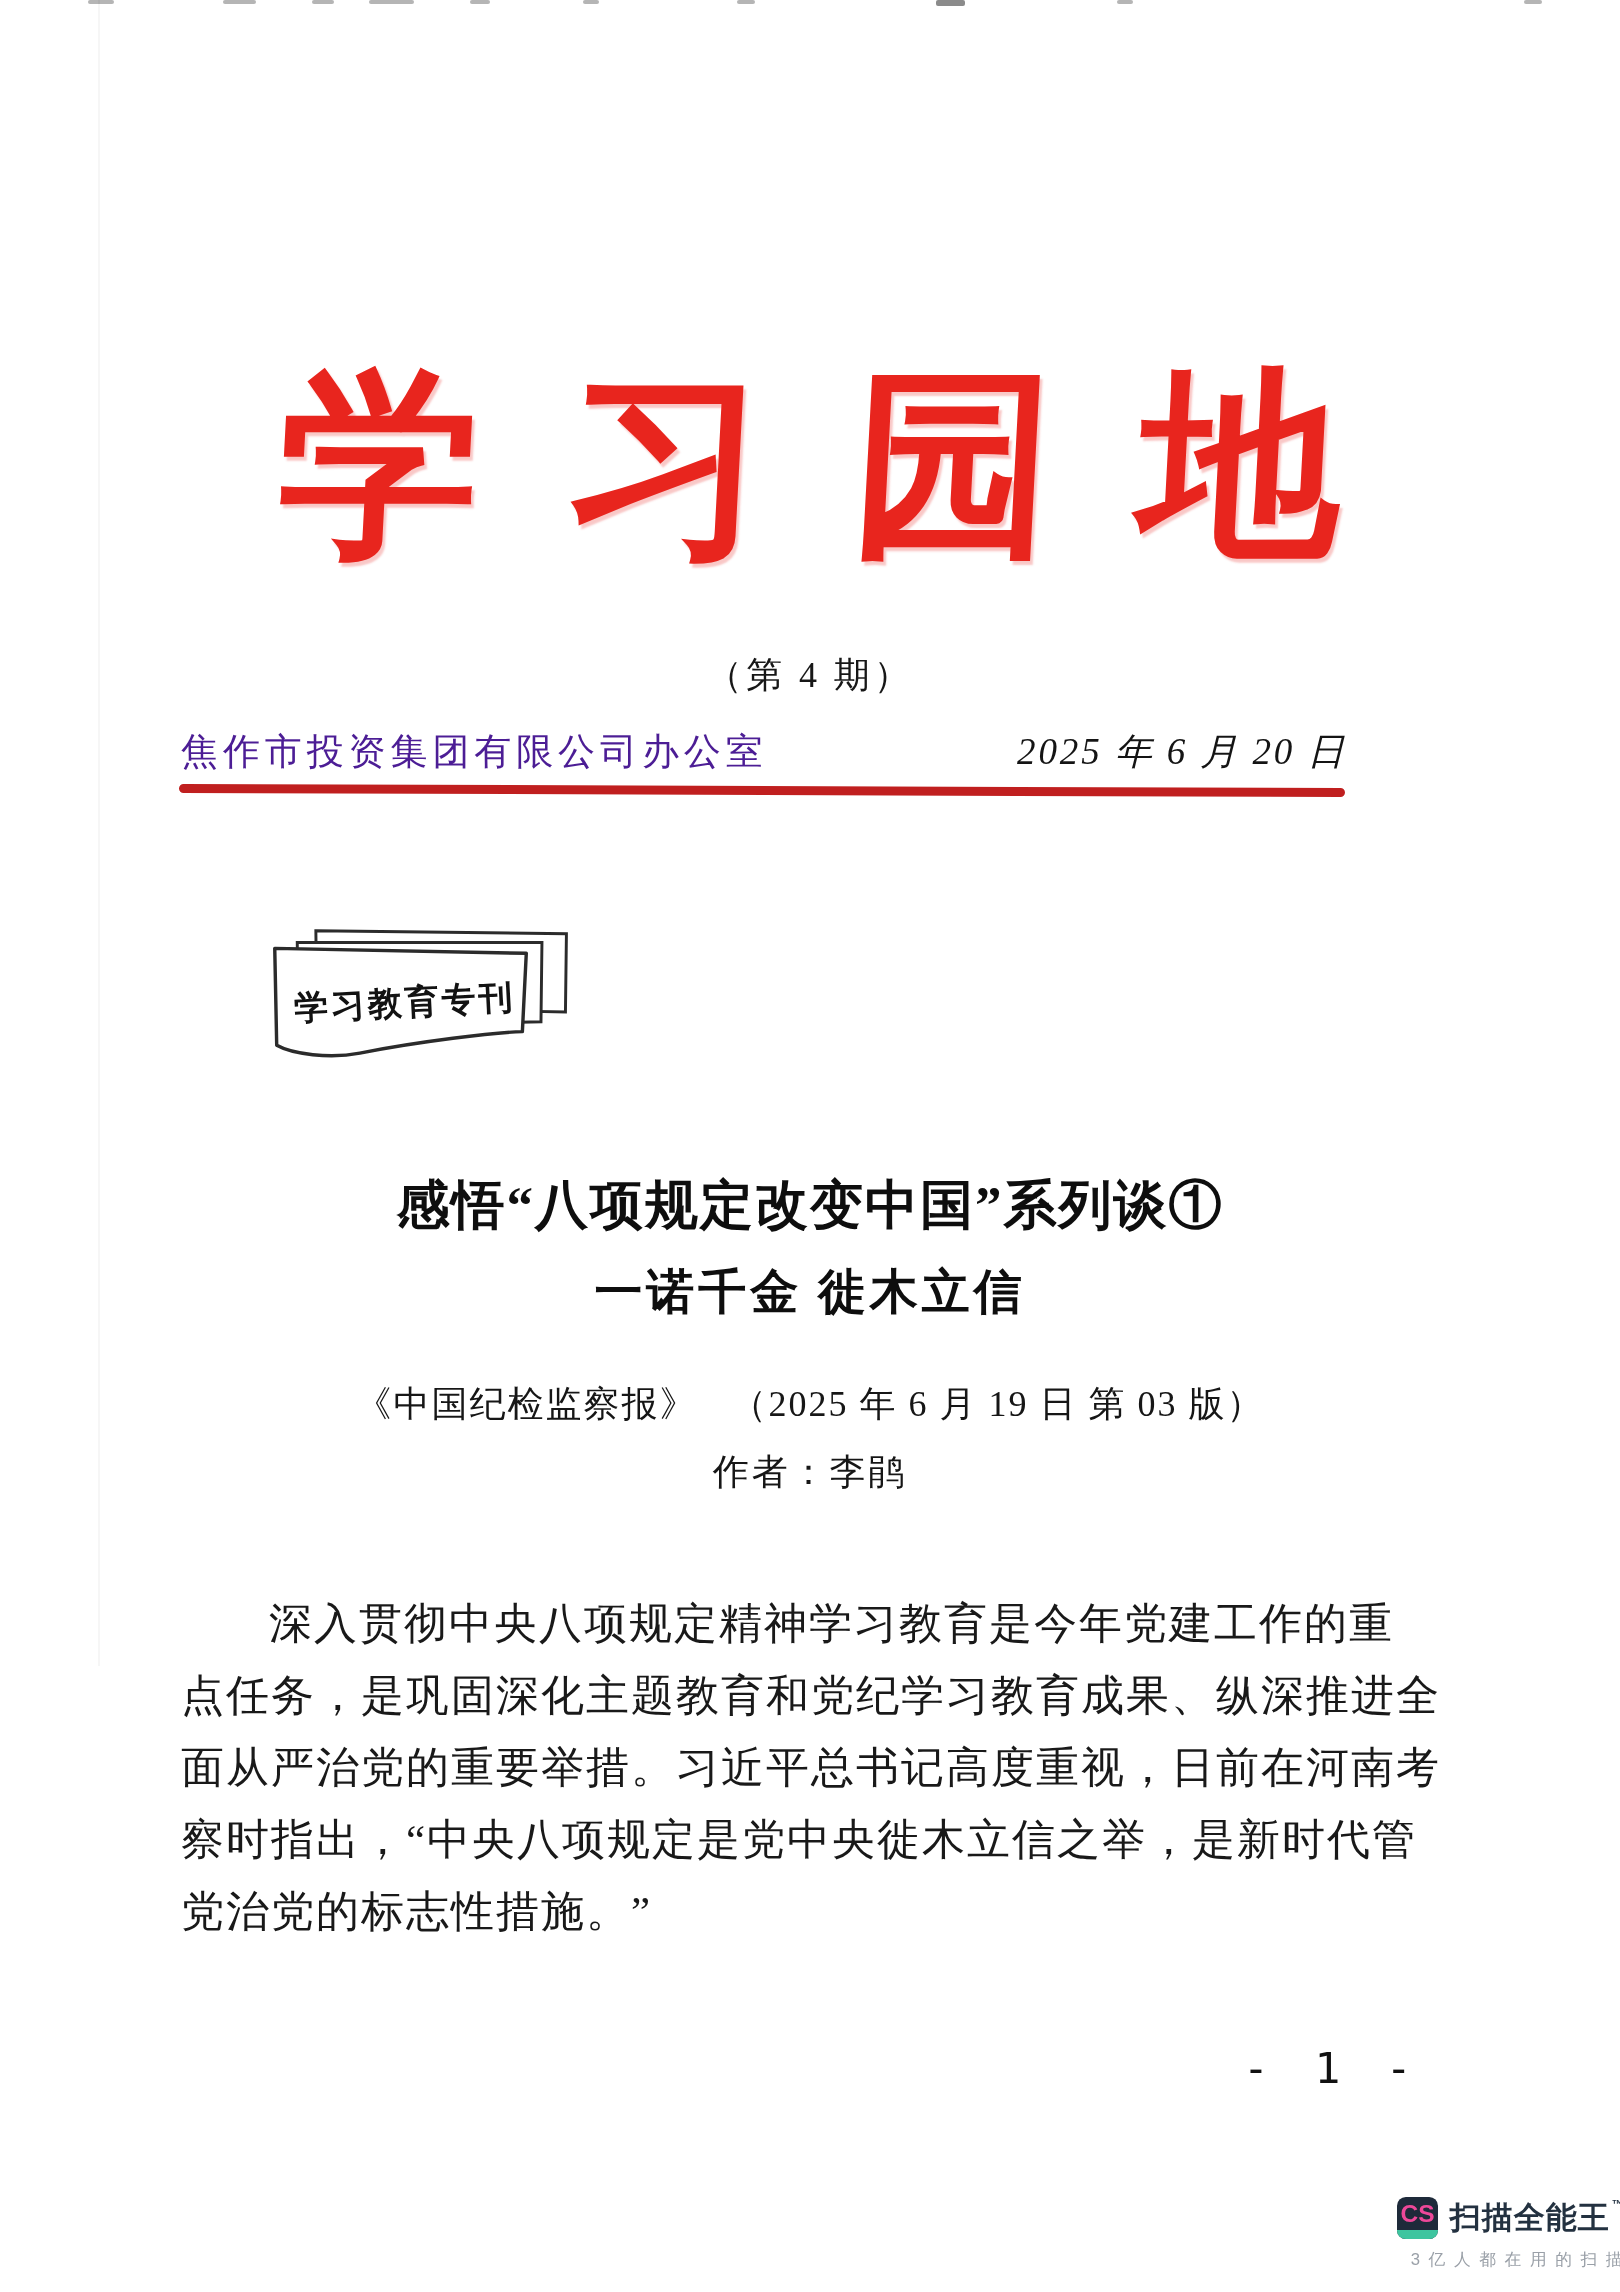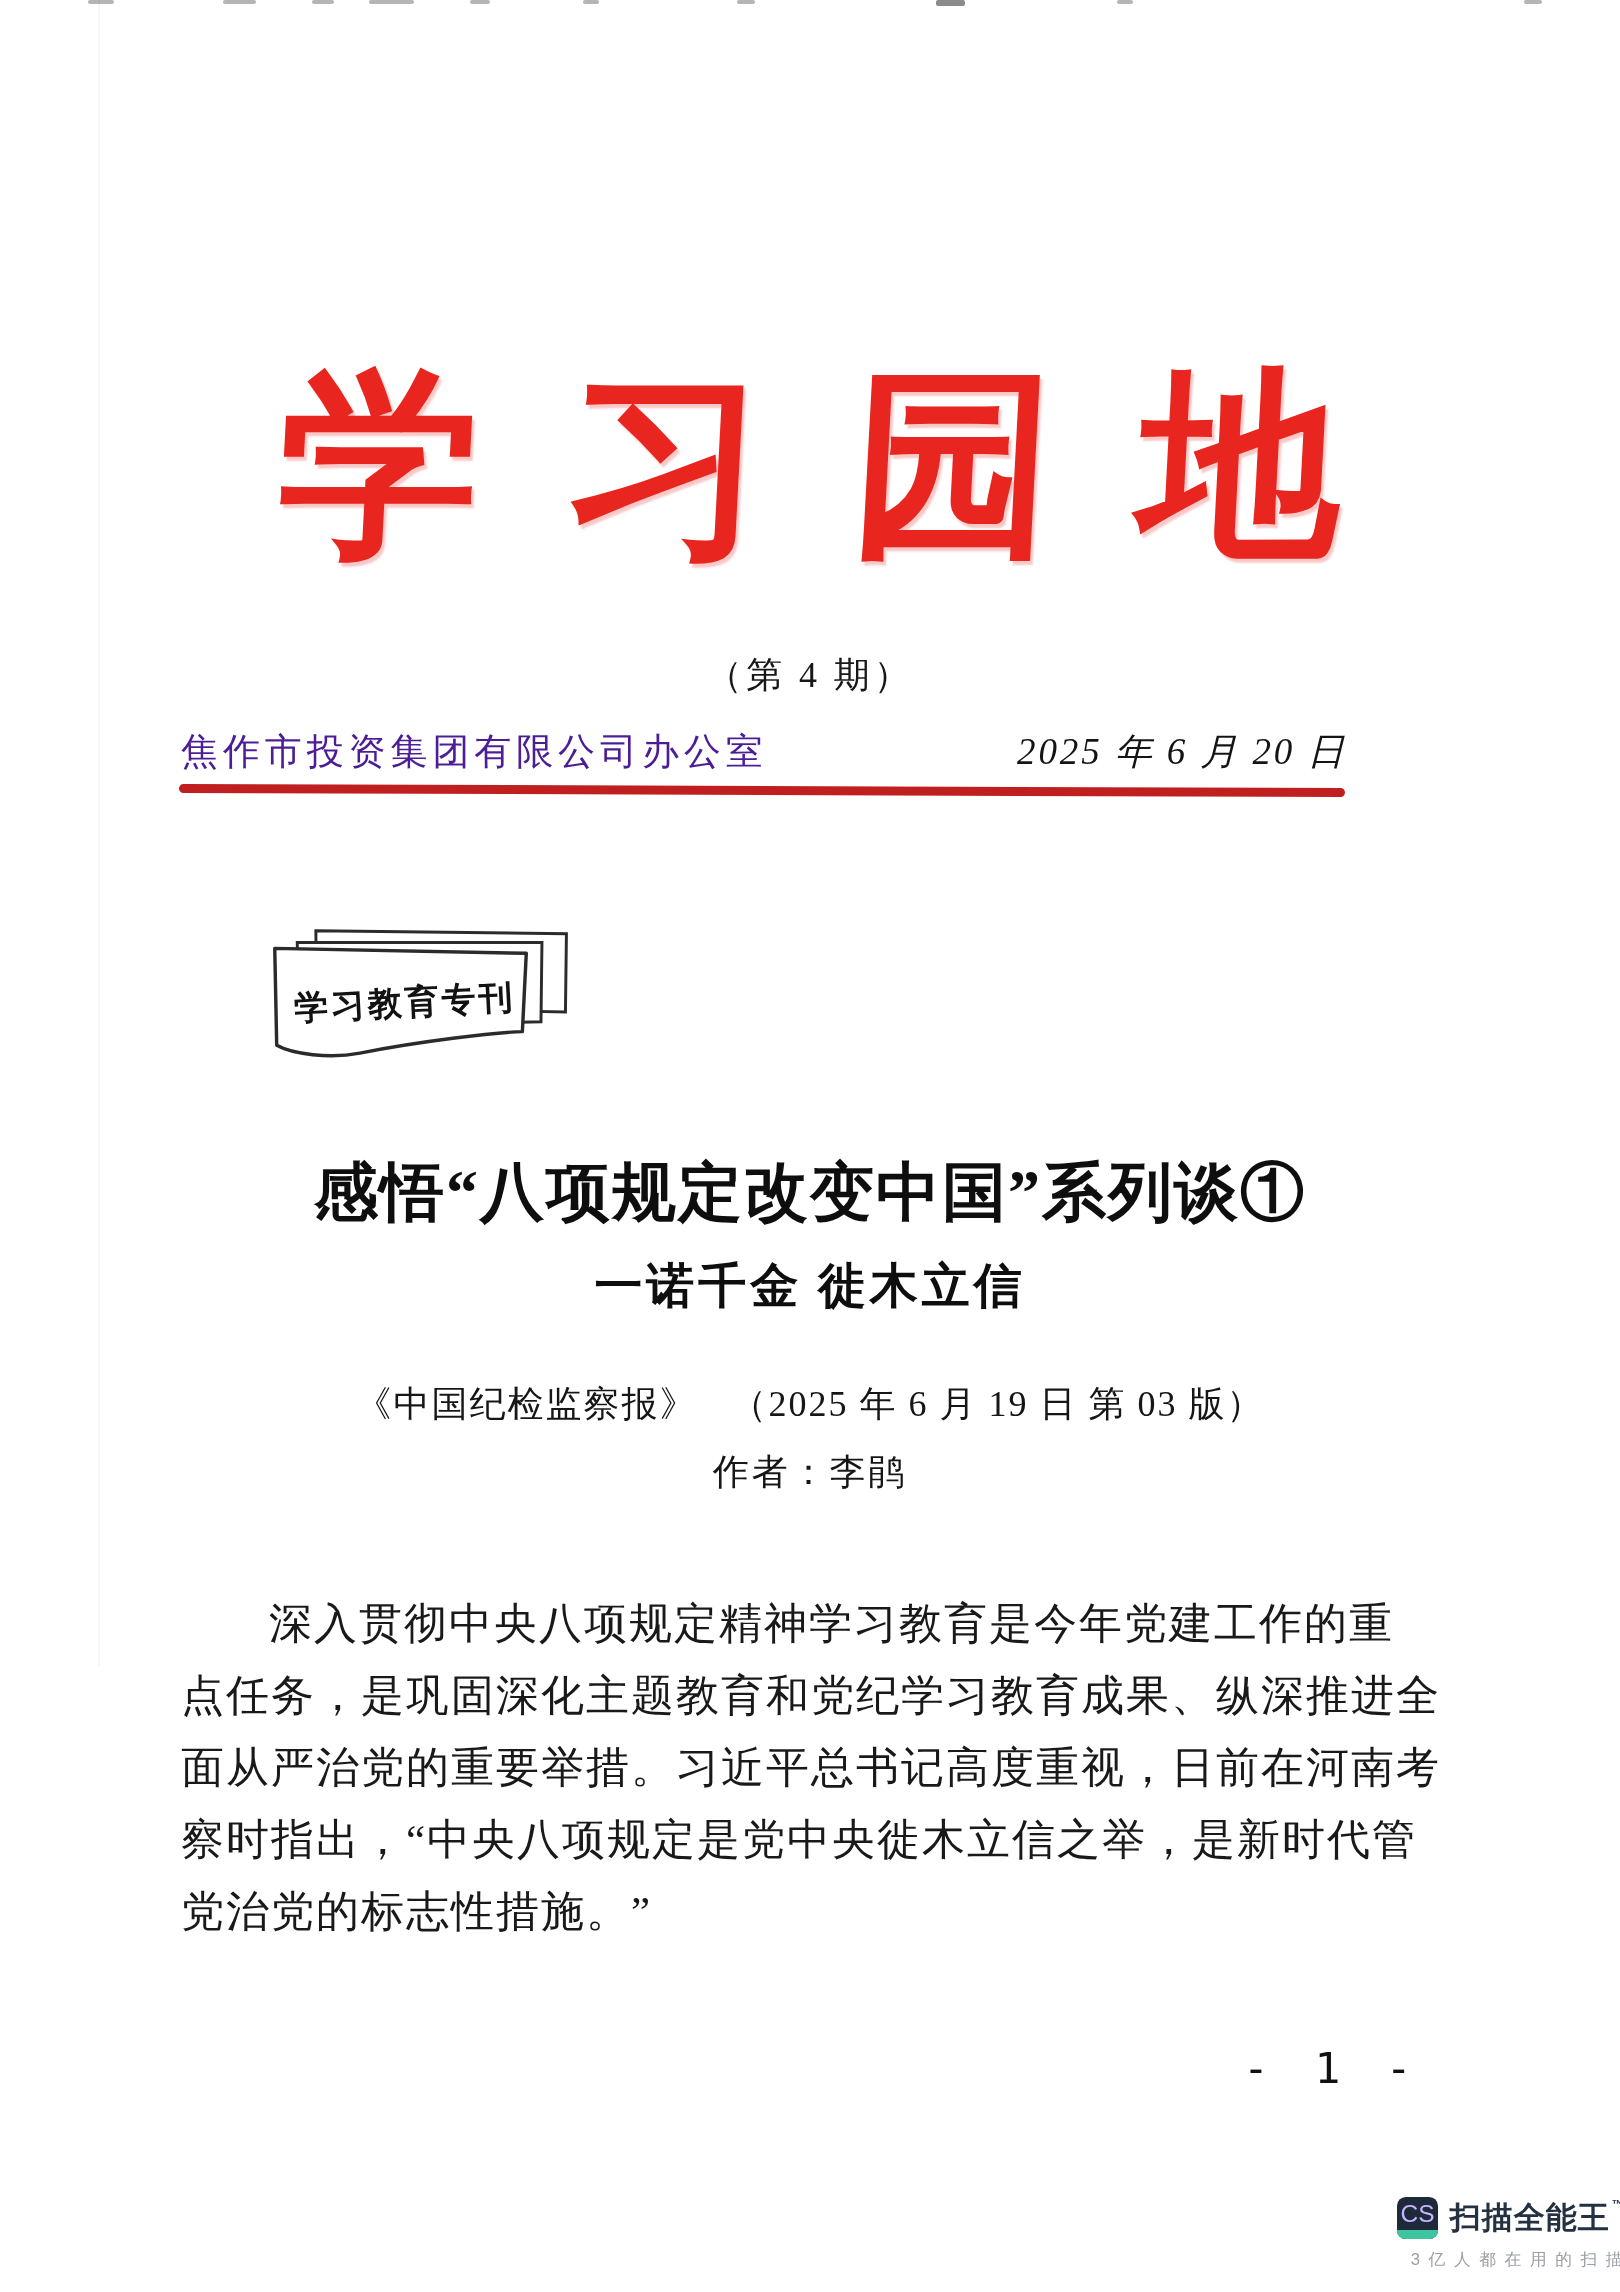--- a/index.html
+++ b/index.html
@@ -37,21 +37,21 @@
 
   .paper-stack{position:absolute;left:263px;top:916px;}
   .stack-label{
     position:absolute;left:294px;top:980px;width:225px;
     font-size:34px;font-weight:600;letter-spacing:2.9px;color:#121212;
     transform:rotate(-3deg);white-space:nowrap;
   }
 
   .article-title{position:absolute;left:0;top:1149px;width:100%;text-align:center;
     font-weight:bold;color:#0e0e0e;}
-  .article-title .t1{font-size:64px;letter-spacing:2px;}
+  .article-title .t1{font-size:53px;letter-spacing:2px;margin-top:21px;}
   .article-title .t2{font-size:48px;letter-spacing:3.9px;margin-top:17.6px;}
 
   .source-line{position:absolute;left:0;top:1380px;width:100%;text-align:center;
     font-size:36px;color:#161616;letter-spacing:2px;}
   .source-line .gap{display:inline-block;width:33px;}
   .author-line{position:absolute;left:0;top:1448px;width:100%;text-align:center;
     font-size:36px;color:#161616;letter-spacing:2.9px;}
 
   .body-block{position:absolute;left:181px;top:1588px;width:1266px;
     font-size:43px;color:#191919;letter-spacing:2px;}
@@ -64,22 +64,22 @@
 
   .watermark{position:absolute;left:1397px;top:2197px;}
   .wm-row{display:flex;align-items:center;}
   .cs-logo{
     width:41px;height:42px;border-radius:8.8px;background:#1e2a3a;
     position:relative;overflow:hidden;flex:0 0 auto;
   }
   .cs-logo .cs-text{
     position:absolute;left:0;top:0;width:100%;height:33px;
     display:flex;align-items:center;justify-content:center;
-    color:#c4b5fd;font-family:"Liberation Sans", sans-serif;
-    font-weight:normal;font-size:24.5px;letter-spacing:0;
+    color:#ec4899;font-family:"Liberation Sans", sans-serif;
+    font-weight:bold;font-size:24.5px;letter-spacing:0;
   }
   .cs-logo .teal-strip{position:absolute;left:0;bottom:0;width:100%;height:8.8px;background:#3ec59f;}
   .wm-brand{
     margin-left:11.8px;font-family:"Liberation Sans", sans-serif;
     font-size:31px;font-weight:700;color:#233140;letter-spacing:1px;white-space:nowrap;
   }
   .wm-tm{font-size:11.8px;vertical-align:top;color:#233140;margin-left:2px;}
   .wm-tagline{
     margin-top:8.8px;margin-left:13.7px;
     font-family:"Liberation Sans", sans-serif;

